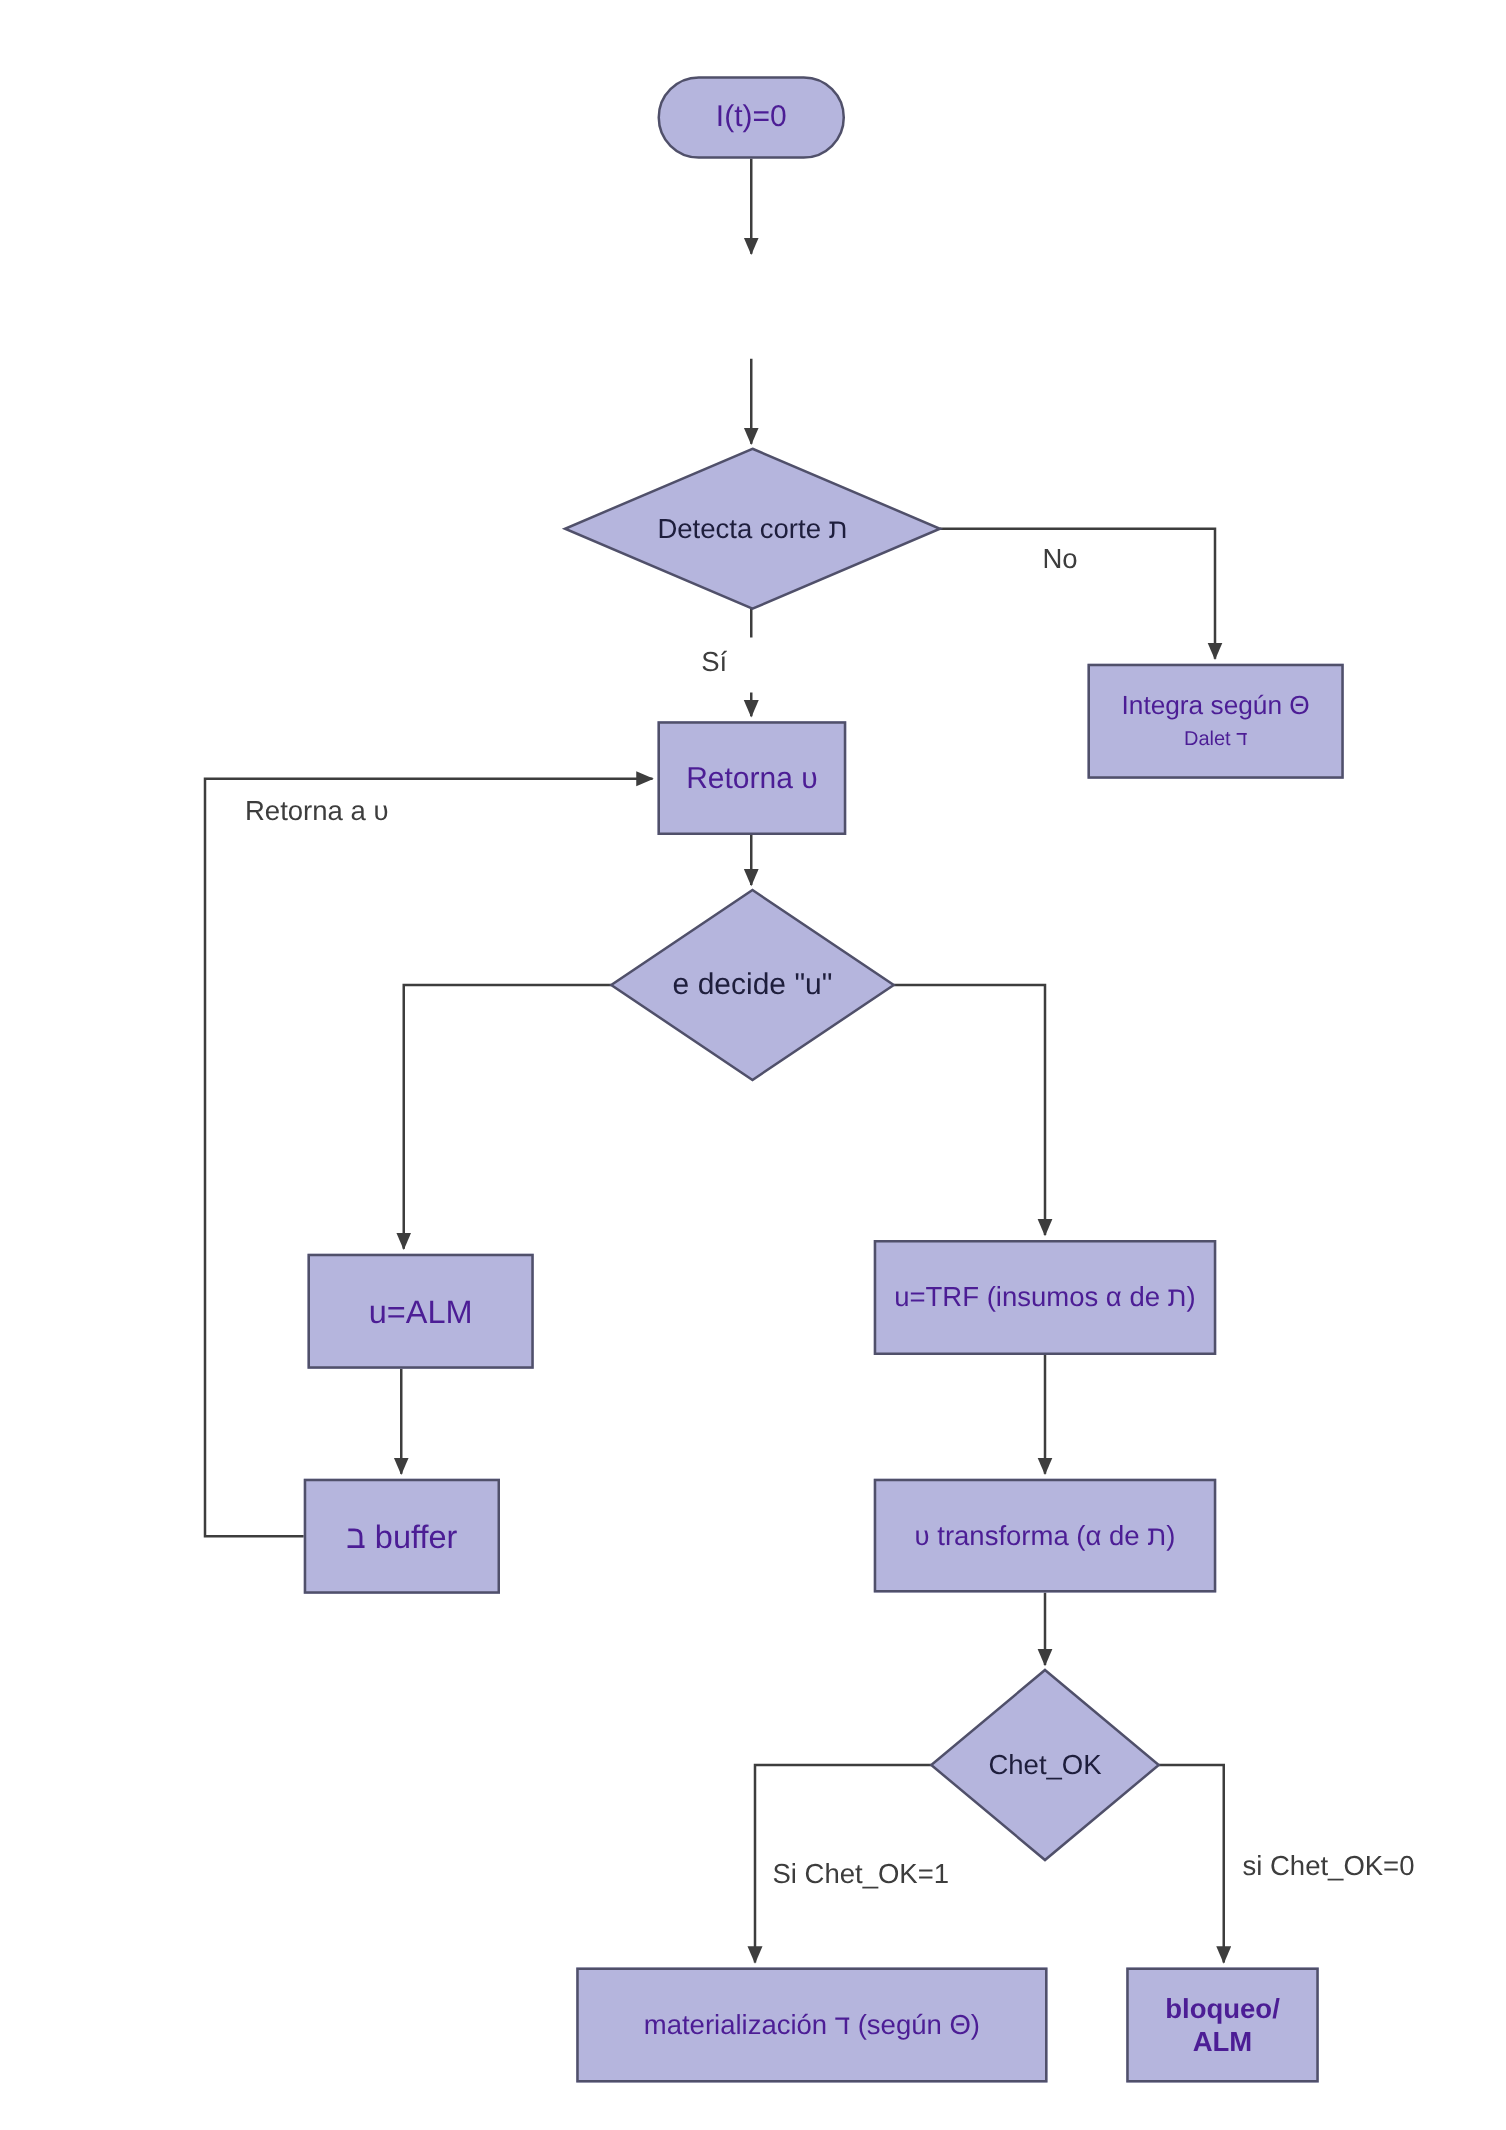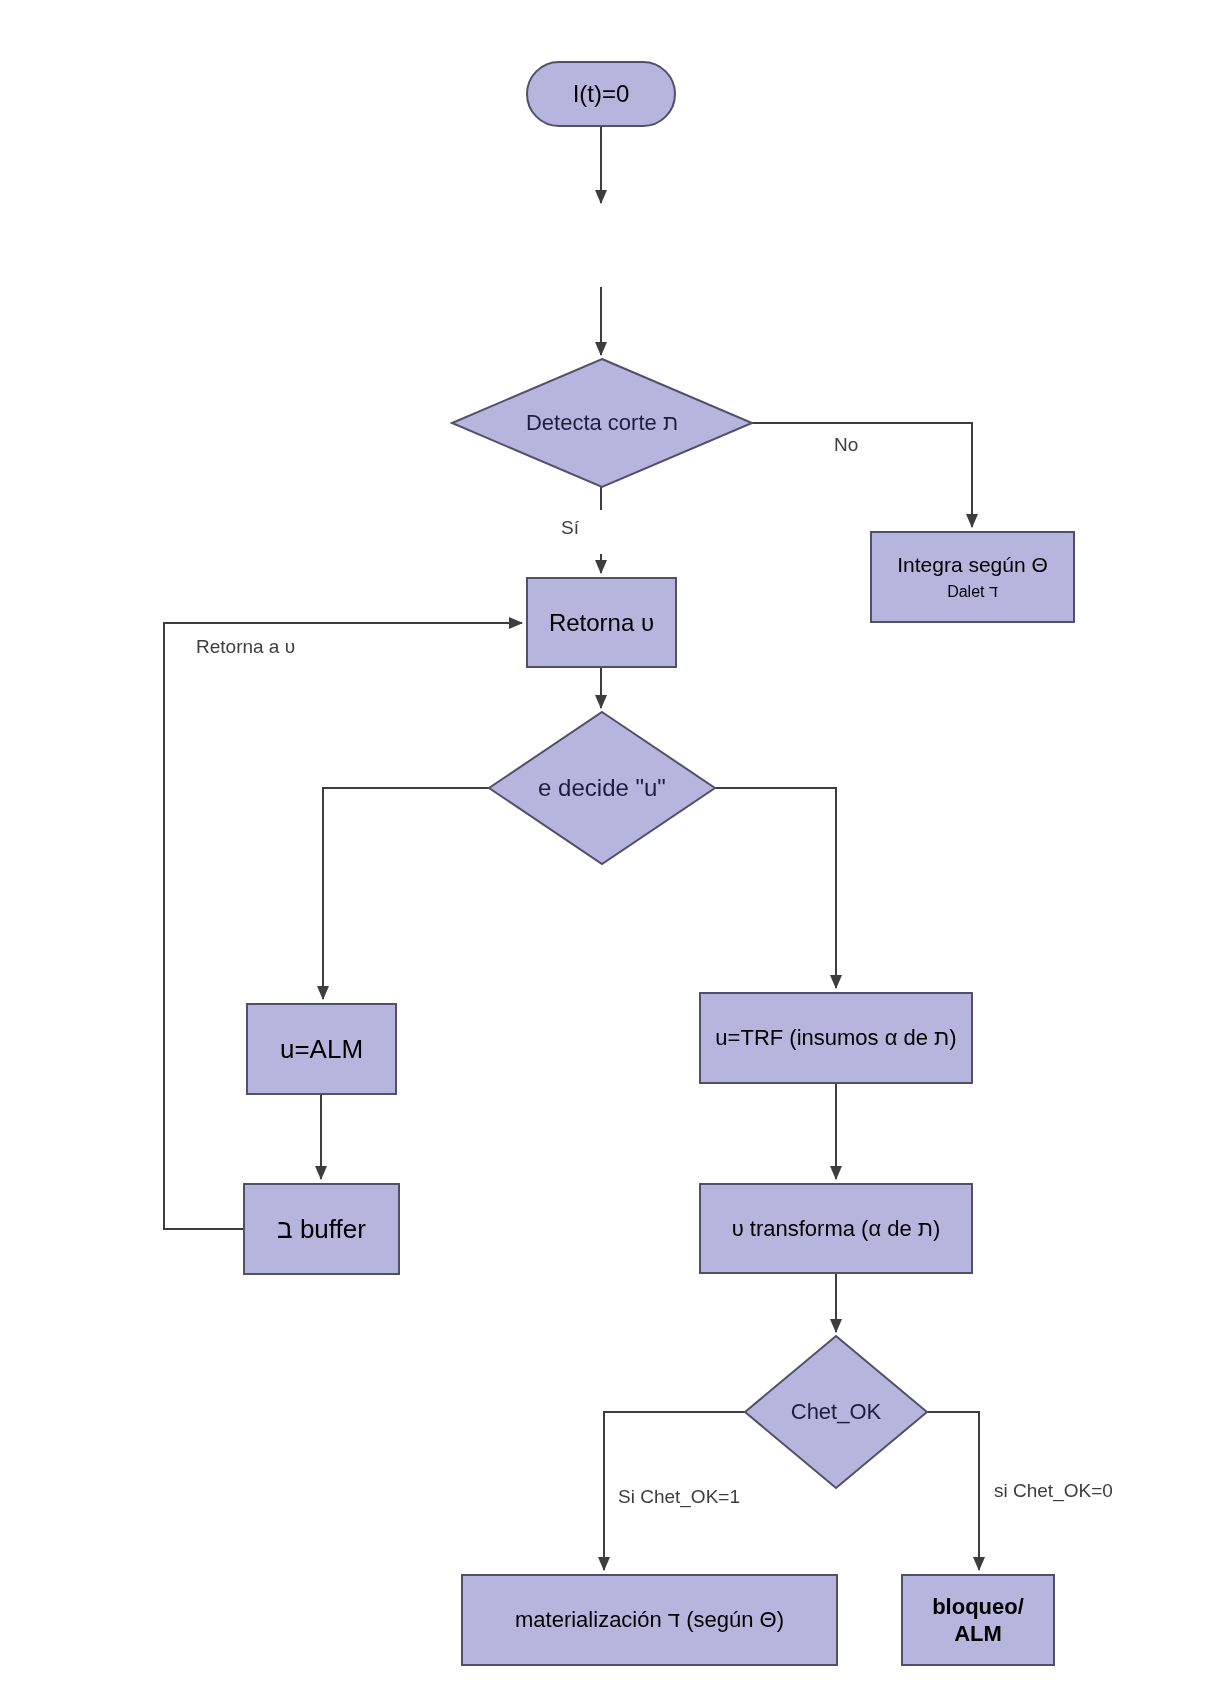--- a/index.html
+++ b/index.html
@@ -12,34 +12,34 @@
   }
   #wires{position:absolute;left:0;top:0;width:1205px;height:1704px;}
   .node{
     position:absolute;
     background:#b5b5dd;
     border:2px solid #50506a;
     box-sizing:border-box;
     display:flex;flex-direction:column;
     align-items:center;justify-content:center;
     text-align:center;
-    color:#000000;
+    color:#4c1d95;
     line-height:1.25;
   }
   .terminator{border-radius:33px;}
   .dlabel{
     position:absolute;
     display:flex;align-items:center;justify-content:center;
     text-align:center;color:#1e1e3c;
     background:transparent;pointer-events:none;
   }
   .edge-label{
     position:absolute;
     color:#3d3d3d;
-    font-size:19px;
+    font-size:22px;
     background:#ffffff;
     padding:0 4px;
     white-space:nowrap;
   }
   .sub{font-size:16px;margin-top:4px;}
   .pre{white-space:pre-line;}
 </style>
 </head>
 <body>
 
@@ -79,21 +79,21 @@
 
   <div class="node" style="left:870px;top:531px;width:205px;height:92px;font-size:21px;">
     <span>Integra según Θ</span>
     <span class="sub">Dalet ד</span>
   </div>
 
   <div class="node" style="left:526px;top:577px;width:151px;height:91px;font-size:24px;">
     <span>Retorna υ</span>
   </div>
 
-  <div class="node" style="left:246px;top:1003px;width:151px;height:92px;font-size:26px;">
+  <div class="node" style="left:246px;top:1003px;width:181px;height:92px;font-size:26px;">
     <span>u=ALM</span>
   </div>
 
   <div class="node" style="left:243px;top:1183px;width:157px;height:92px;font-size:26px;">
     <span>ב buffer</span>
   </div>
 
   <div class="node" style="left:699px;top:992px;width:274px;height:92px;font-size:22px;">
     <span>u=TRF (insumos α de ת)</span>
   </div>

